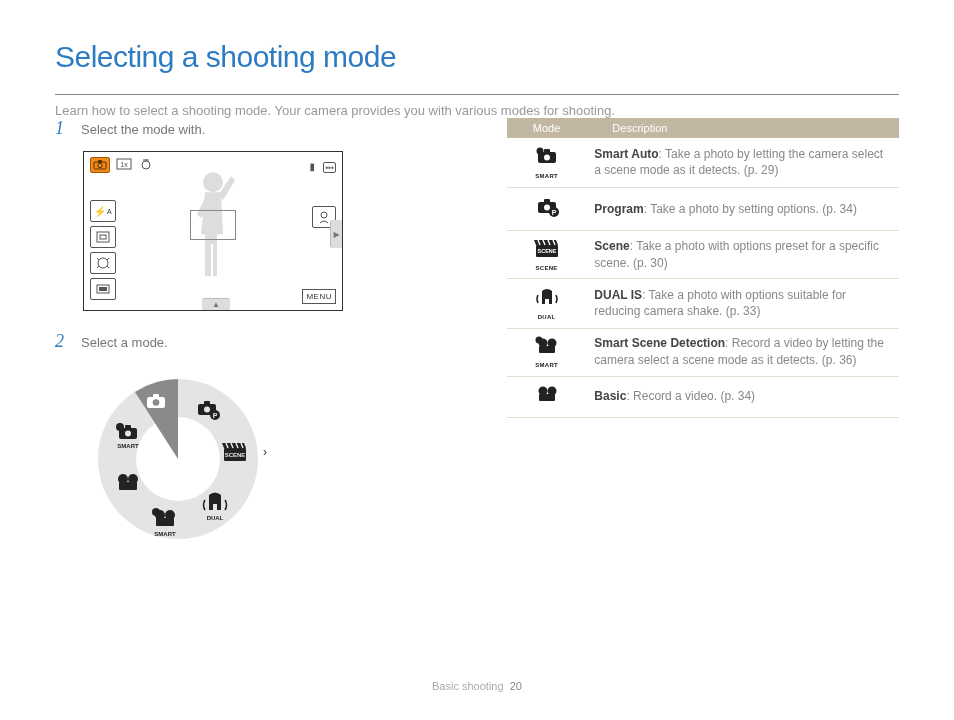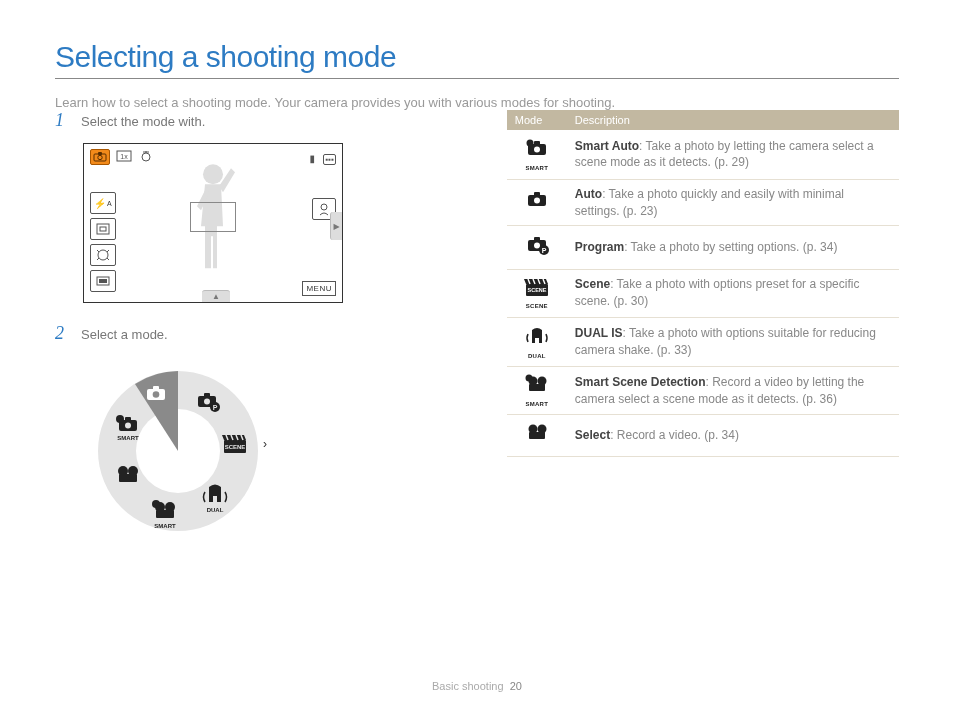--- a/index.html
+++ b/index.html
@@ -10,22 +10,22 @@
     background: #fff;
     color: #666;
     position: relative;
     padding: 40px 55px 0 55px;
   }
   h1 {
     color: #2d7bc3;
     font-size: 30px;
     font-weight: 400;
     border-bottom: 1px solid #888;
-    padding-bottom: 4px;
-    margin-bottom: 16px;
+    padding-bottom: 20px;
+    margin-bottom: 8px;
     letter-spacing: -0.5px;
   }
   .intro {
     color: #999;
     font-size: 13px;
   }
   .columns {
     display: flex;
     gap: 40px;
   }
@@ -99,21 +99,21 @@
 
   table.modes {
     width: 100%;
     border-collapse: collapse;
     font-size: 12px;
   }
   table.modes th {
     background: #c2b8a1;
     color: #fff;
     text-align: left;
-    padding: 4px 8px;
+    padding: 4px 26px;
     font-weight: 400;
     font-size: 11px;
   }
   table.modes th:first-child { width: 60px; }
   table.modes td {
     padding: 6px 8px;
     border-bottom: 1px solid #e6e0d3;
     color: #888;
     vertical-align: middle;
     line-height: 1.4;
@@ -307,28 +307,20 @@
                 <circle cx="0" cy="1.5" r="3" fill="#fff"></circle>
                 <circle cx="-7" cy="-5" r="3.5" fill="#222"></circle>
               </svg><span class="sublabel">SMART</span></td>
             <td><strong>Smart Auto</strong>: Take a photo by letting the camera select a scene mode as it detects. (p. 29)</td>
           </tr>
           <tr>
             <td class="icon-cell"><svg width="26" height="24" viewBox="-13 -12 26 24">
                 <rect x="-9" y="-4" width="18" height="11" rx="2" fill="#222"></rect>
                 <rect x="-3" y="-7" width="6" height="4" rx="1" fill="#222"></rect>
                 <circle cx="0" cy="1.5" r="3" fill="#fff"></circle>
-              </svg></td>
-            <td><strong>Auto</strong>: Take a photo quickly and easily with minimal settings. (p. 23)</td>
-          </tr>
-          <tr>
-            <td class="icon-cell"><svg width="26" height="24" viewBox="-13 -12 26 24">
-                <rect x="-9" y="-4" width="18" height="11" rx="2" fill="#222"></rect>
-                <rect x="-3" y="-7" width="6" height="4" rx="1" fill="#222"></rect>
-                <circle cx="0" cy="1.5" r="3" fill="#fff"></circle>
                 <circle cx="7" cy="6" r="5" fill="#222"></circle>
                 <text x="7" y="8.5" font-size="7" fill="#fff" text-anchor="middle" font-weight="bold">P</text>
               </svg></td>
             <td><strong>Program</strong>: Take a photo by setting options. (p. 34)</td>
           </tr>
           <tr>
             <td class="icon-cell"><svg width="26" height="22" viewBox="-13 -11 26 22">
                 <rect x="-11" y="-3" width="22" height="12" rx="1" fill="#222"></rect>
                 <path d="M-11 -3 L11 -3 L9 -8 L-13 -8 Z" fill="#222"></path>
                 <path d="M-9 -8 l2 5 M-4 -8 l2 5 M1 -8 l2 5 M6 -8 l2 5" stroke="#fff" stroke-width="1.4"></path>
@@ -351,21 +343,21 @@
                 <circle cx="-8" cy="-6" r="3.5" fill="#222"></circle>
               </svg><span class="sublabel">SMART</span></td>
             <td><strong>Smart Scene Detection</strong>: Record a video by letting the camera select a scene mode as it detects. (p. 36)</td>
           </tr>
           <tr>
             <td class="icon-cell"><svg width="26" height="22" viewBox="-13 -11 26 22">
                 <circle cx="-4" cy="-3" r="4.5" fill="#222"></circle>
                 <circle cx="5" cy="-3" r="4.5" fill="#222"></circle>
                 <rect x="-8" y="0" width="16" height="7" rx="1" fill="#222"></rect>
               </svg></td>
-            <td><strong>Select</strong>: Record a video. (p. 34)</td>
+            <td><strong>Basic</strong>: Record a video. (p. 34)</td>
           </tr>
         </tbody>
     </table>
   </div>
 </div>
 
 <div class="footer">
   <span>Basic shooting</span>
   &nbsp;<span class="pg">20</span>
 </div>

